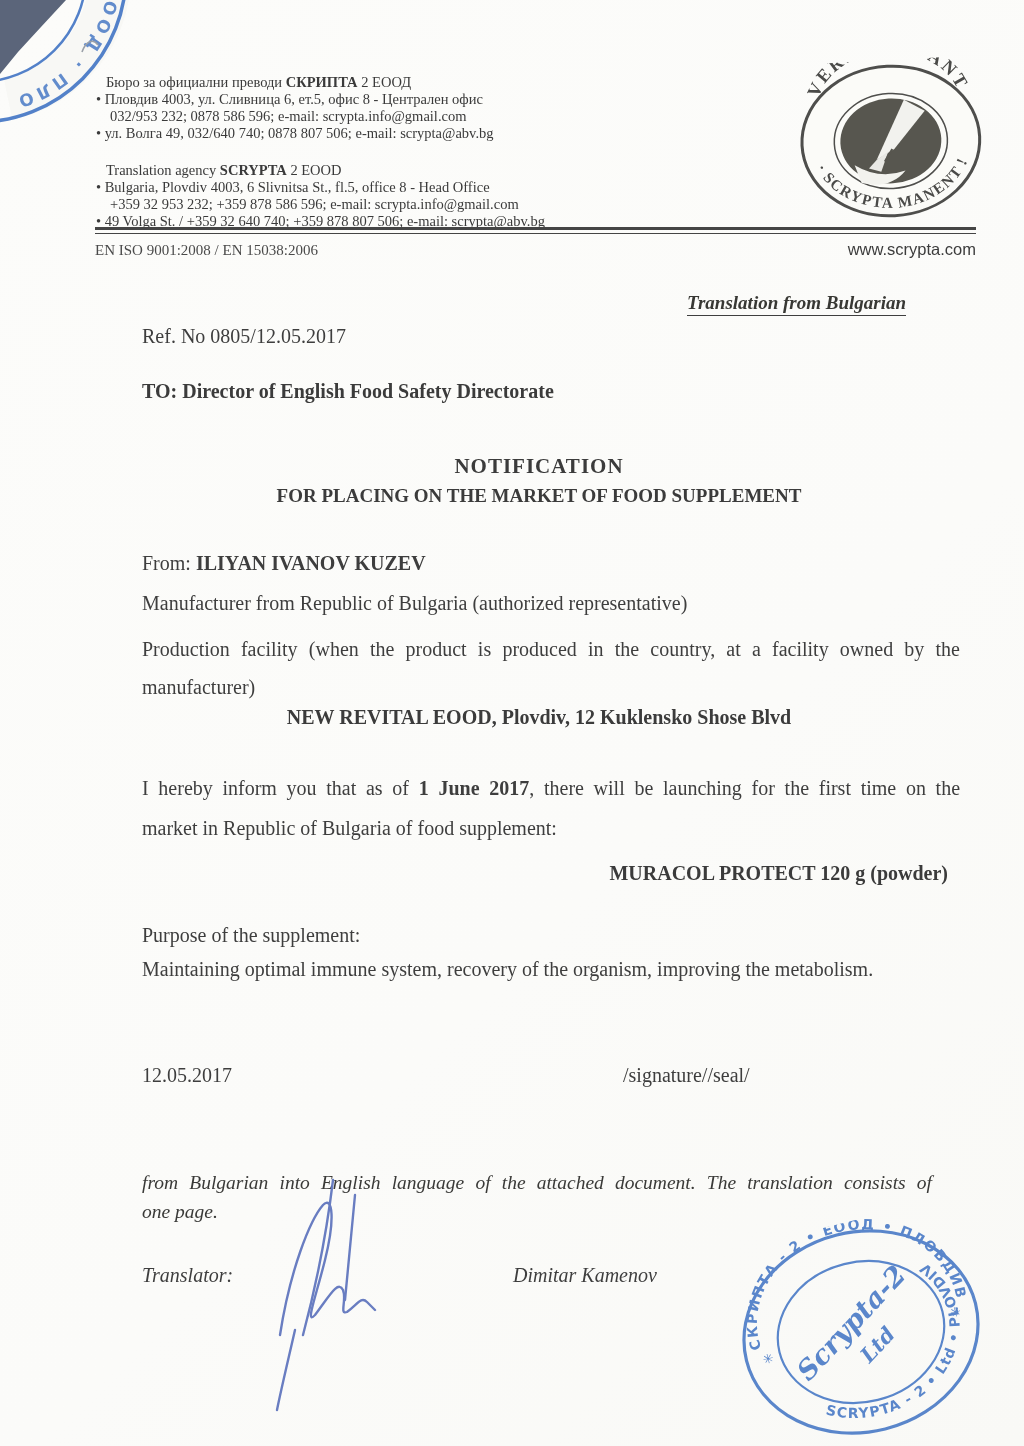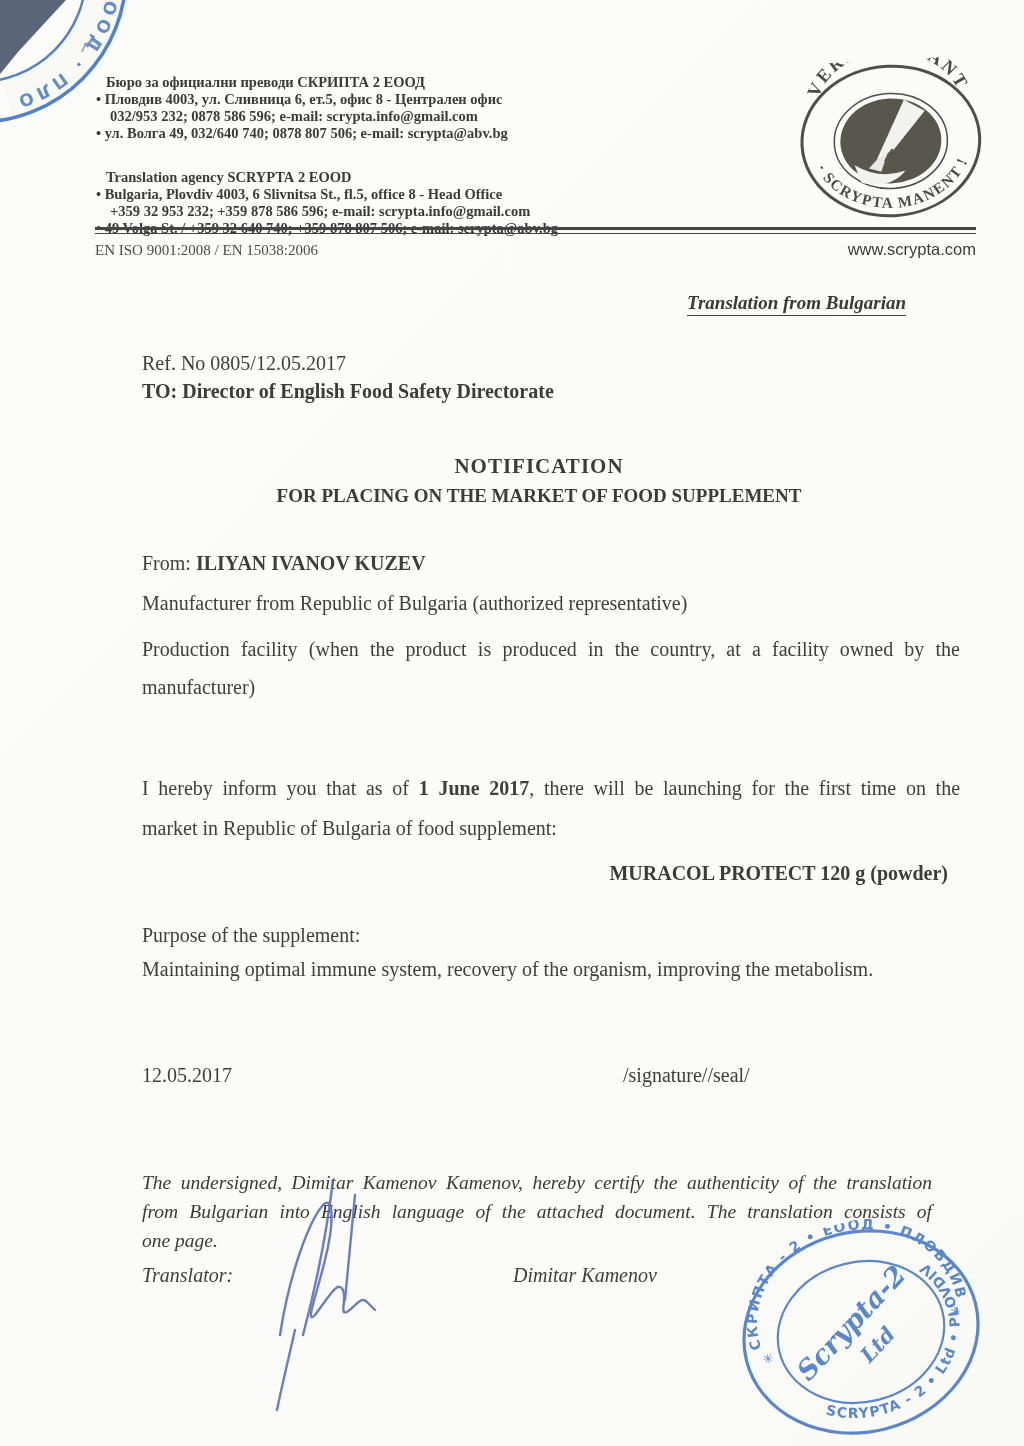--- a/index.html
+++ b/index.html
@@ -5,22 +5,22 @@
   html,body{margin:0;padding:0;background:#e9e9e7;}
   .page{
     position:relative;width:1024px;height:1446px;margin:0 auto;
     background:linear-gradient(135deg,#fcfcfa 0%,#fbfbf9 60%,#f9f9f6 100%);
     overflow:hidden;color:#3e3e3e;
     font-family:"Liberation Serif", serif;
   }
   .abs{position:absolute;}
   
   .hdr{left:96px;top:74px;font-size:14.5px;line-height:17px;color:#3a3a3a;}
-  .hdr .grp2{margin-top:27px;}
-  .h-line{white-space:nowrap;font-weight:bold;}
+  .hdr .grp2{margin-top:20px;}
+  .h-line{white-space:nowrap;}
   .pl10{padding-left:10px;}
   .pl14{padding-left:14px;}
   .rule{left:95px;top:227px;width:881px;height:3px;border-top:3px solid #454545;border-bottom:1.5px solid #454545;}
   .isorow{left:95px;top:240px;width:881px;display:flex;justify-content:space-between;align-items:baseline;}
   .iso{font-size:15px;color:#4a4a4a;}
   .site{font-family:"Liberation Sans",sans-serif;font-size:16.5px;color:#3c3c3c;}
   
   .tnote{right:118px;top:292px;font-size:19px;font-weight:bold;font-style:italic;
          border-bottom:1.6px solid #3f3f3f;padding-bottom:1px;color:#383834;}
   .body20{font-size:20px;}
@@ -99,51 +99,51 @@
   </svg>
 
   <div class="abs rule"></div>
   <div class="abs isorow">
     <span class="iso">EN ISO 9001:2008 / EN 15038:2006</span>
     <span class="site">www.scrypta.com</span>
   </div>
 
   <div class="abs tnote">Translation from Bulgarian</div>
 
-  <div class="abs body20" style="left:142px;top:352px;text-align:center;">Ref. No 0805/12.05.2017</div>
+  <div class="abs body20" style="left:142px;top:325px;text-align:center;">Ref. No 0805/12.05.2017</div>
   <div class="abs body20 bold" style="left:142px;top:380px;color:#3b3b3b;">TO: Director of English Food Safety Directorate</div>
 
   <div class="abs title">
     <div class="t1">NOTIFICATION</div>
     <div class="t2">FOR PLACING ON THE MARKET OF FOOD SUPPLEMENT</div>
   </div>
 
   <div class="abs body20" style="left:142px;top:552px;"><span>From: </span><b>ILIYAN IVANOV KUZEV</b></div>
   <div class="abs body20" style="left:142px;top:592px;">Manufacturer from Republic of Bulgaria (authorized representative)</div>
   <div class="abs jblock lh38" style="top:630px;">
     <div class="jline">Production facility (when the product is produced in the country, at a facility owned by the</div>
     <div>manufacturer)</div>
   </div>
 
+  <div class="abs centerline" style="top:706px;">NEW REVITAL EOOD, Plovdiv, 12 Kuklensko Shose Blvd</div>
 
   <div class="abs jblock lh40" style="top:768px;">
     <div class="jline"><span>I hereby inform you that as of </span><b>1 June 2017</b><span>, there will be launching for the first time on the</span></div>
     <div>market in Republic of Bulgaria of food supplement:</div>
   </div>
 
   <div class="abs centerline" style="top:862px;text-align:right;">MURACOL PROTECT 120 g (powder)</div>
 
   <div class="abs body20" style="left:142px;top:924px;">Purpose of the supplement:</div>
   <div class="abs body20" style="left:142px;top:958px;">Maintaining optimal immune system, recovery of the organism, improving the metabolism.</div>
 
   <div class="abs body20" style="left:142px;top:1064px;">12.05.2017</div>
   <div class="abs body20" style="left:623px;top:1064px;">/signature//seal/</div>
 
   <div class="abs cert">
-    <div class="jline">The undersigned, Dimitar Kamenov Kamenov, hereby certify the authenticity of the translation</div>
     <div class="jline">from Bulgarian into English language of the attached document. The translation consists of</div>
     <div>one page.</div>
   </div>
 
   <div class="abs body20 ital" style="left:142px;top:1264px;text-align:center;">Translator:</div>
   <div class="abs body20 ital" style="left:513px;top:1264px;">Dimitar Kamenov</div>
 
   <svg class="abs sig" width="190" height="280" viewBox="0 0 190 280">
     <g fill="none" stroke="#5068b8" stroke-width="2.4" stroke-linecap="round" opacity="0.85">
       <path d="M 98,30 C 92,80 80,140 68,185"></path>

